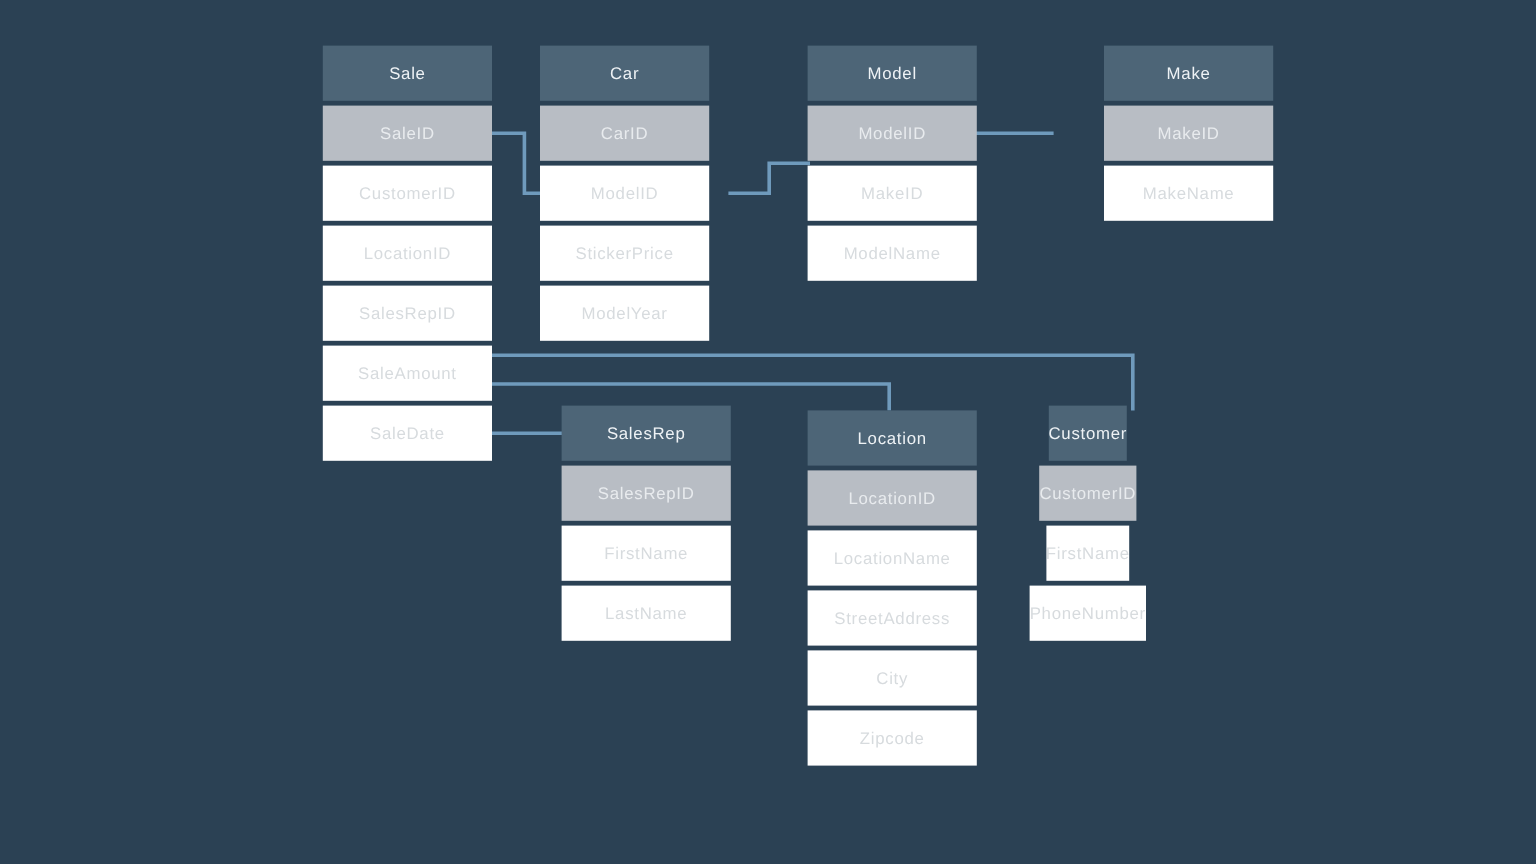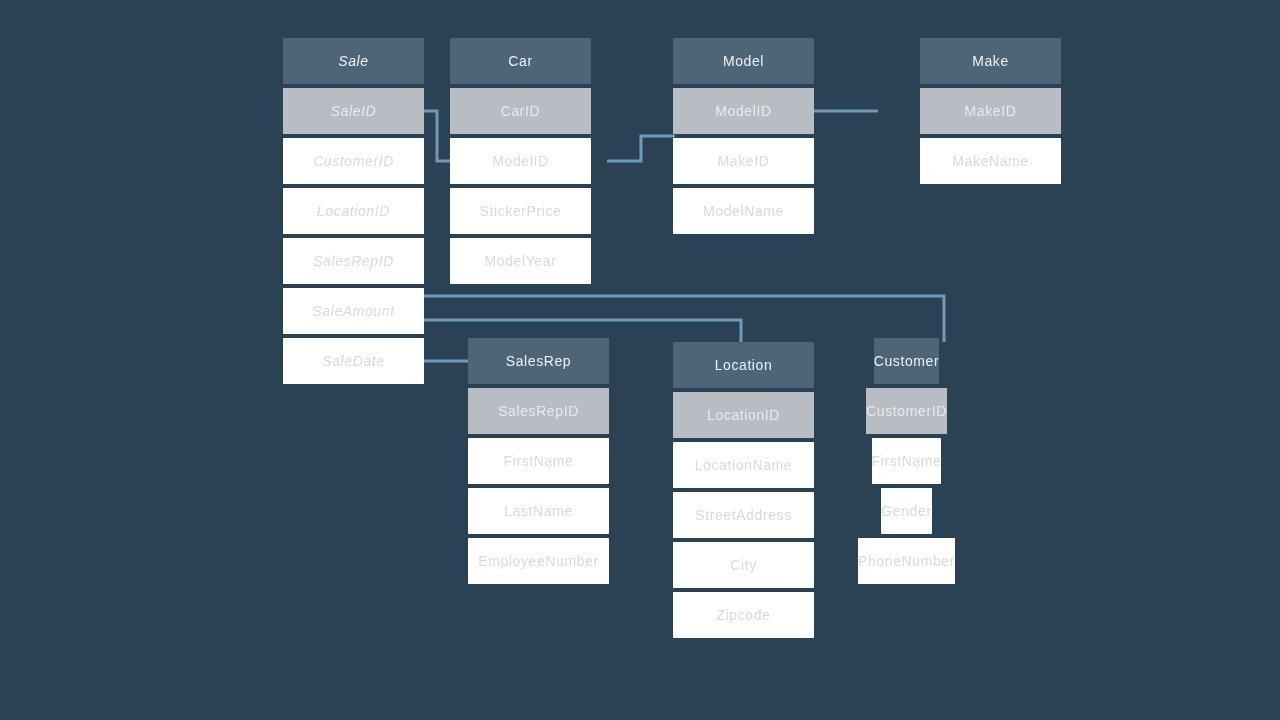--- a/index.html
+++ b/index.html
@@ -31,21 +31,21 @@
     height:46px;
     display:flex;align-items:center;justify-content:center;
     font-size:14px;
     letter-spacing:0.6px;
     white-space:nowrap;
   }
   .hdr{background:var(--header);color:var(--header-text);}
   .pk{background:var(--pk);color:var(--pk-text);}
   .fld{background:var(--rowbg);color:var(--row-text);}
   
-  .t-sale{left:283px;top:38px;font-style:italic;}
+  .t-sale{left:269px;top:38px;}
   .t-car{left:450px;top:38px;}
   .t-model{left:673px;top:38px;}
   .t-make{left:920px;top:38px;}
   .t-salesrep{left:468px;top:338px;justify-content:center;}
   .t-location{left:673px;top:342px;}
   .t-customer{left:836px;top:338px;align-items:center;}
 </style>
 </head>
 <body>
 
@@ -89,33 +89,31 @@
     <div class="cell hdr">Make</div>
     <div class="cell pk">MakeID</div>
     <div class="cell fld">MakeName</div>
   </div>
 
   <div class="tbl t-salesrep">
     <div class="cell hdr">SalesRep</div>
     <div class="cell pk">SalesRepID</div>
     <div class="cell fld">FirstName</div>
     <div class="cell fld">LastName</div>
-    <div class="cell fld">EmployeeNumber</div>
   </div>
 
   <div class="tbl t-location">
     <div class="cell hdr">Location</div>
     <div class="cell pk">LocationID</div>
     <div class="cell fld">LocationName</div>
     <div class="cell fld">StreetAddress</div>
     <div class="cell fld">City</div>
     <div class="cell fld">Zipcode</div>
   </div>
 
   <div class="tbl t-customer">
     <div class="cell hdr">Customer</div>
     <div class="cell pk">CustomerID</div>
     <div class="cell fld">FirstName</div>
-    <div class="cell fld">Gender</div>
     <div class="cell fld">PhoneNumber</div>
   </div>
 
 </div>
 
 </body></html>

